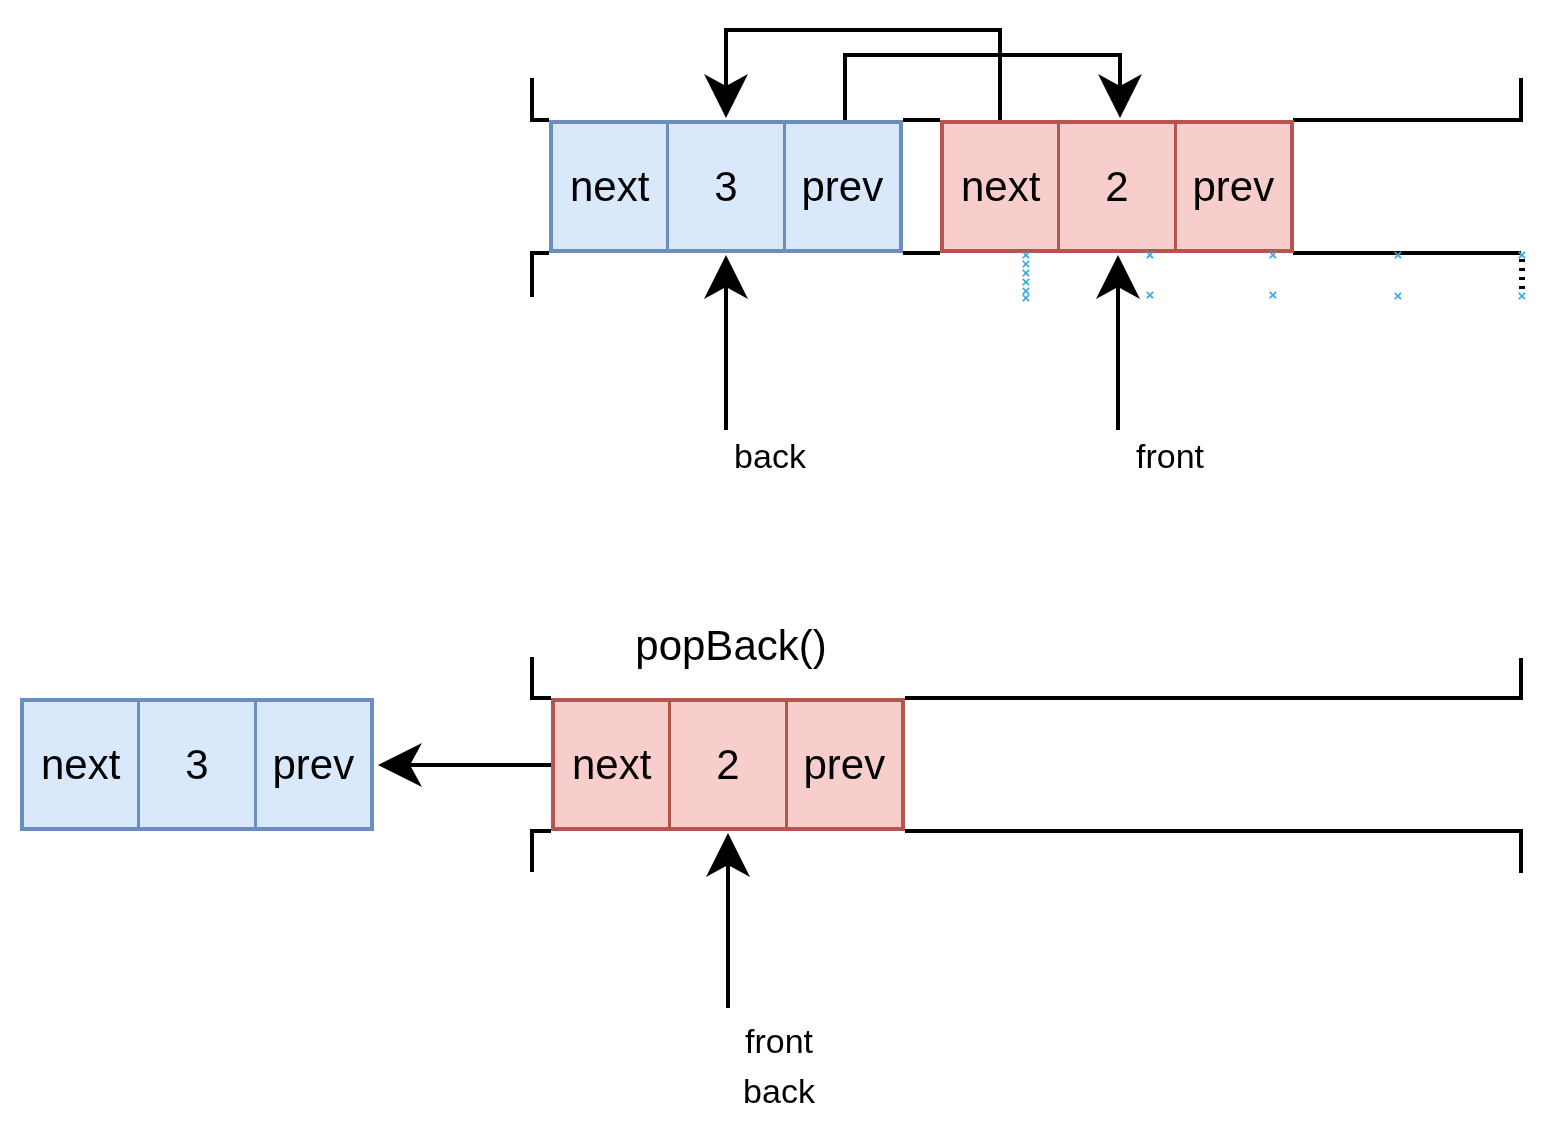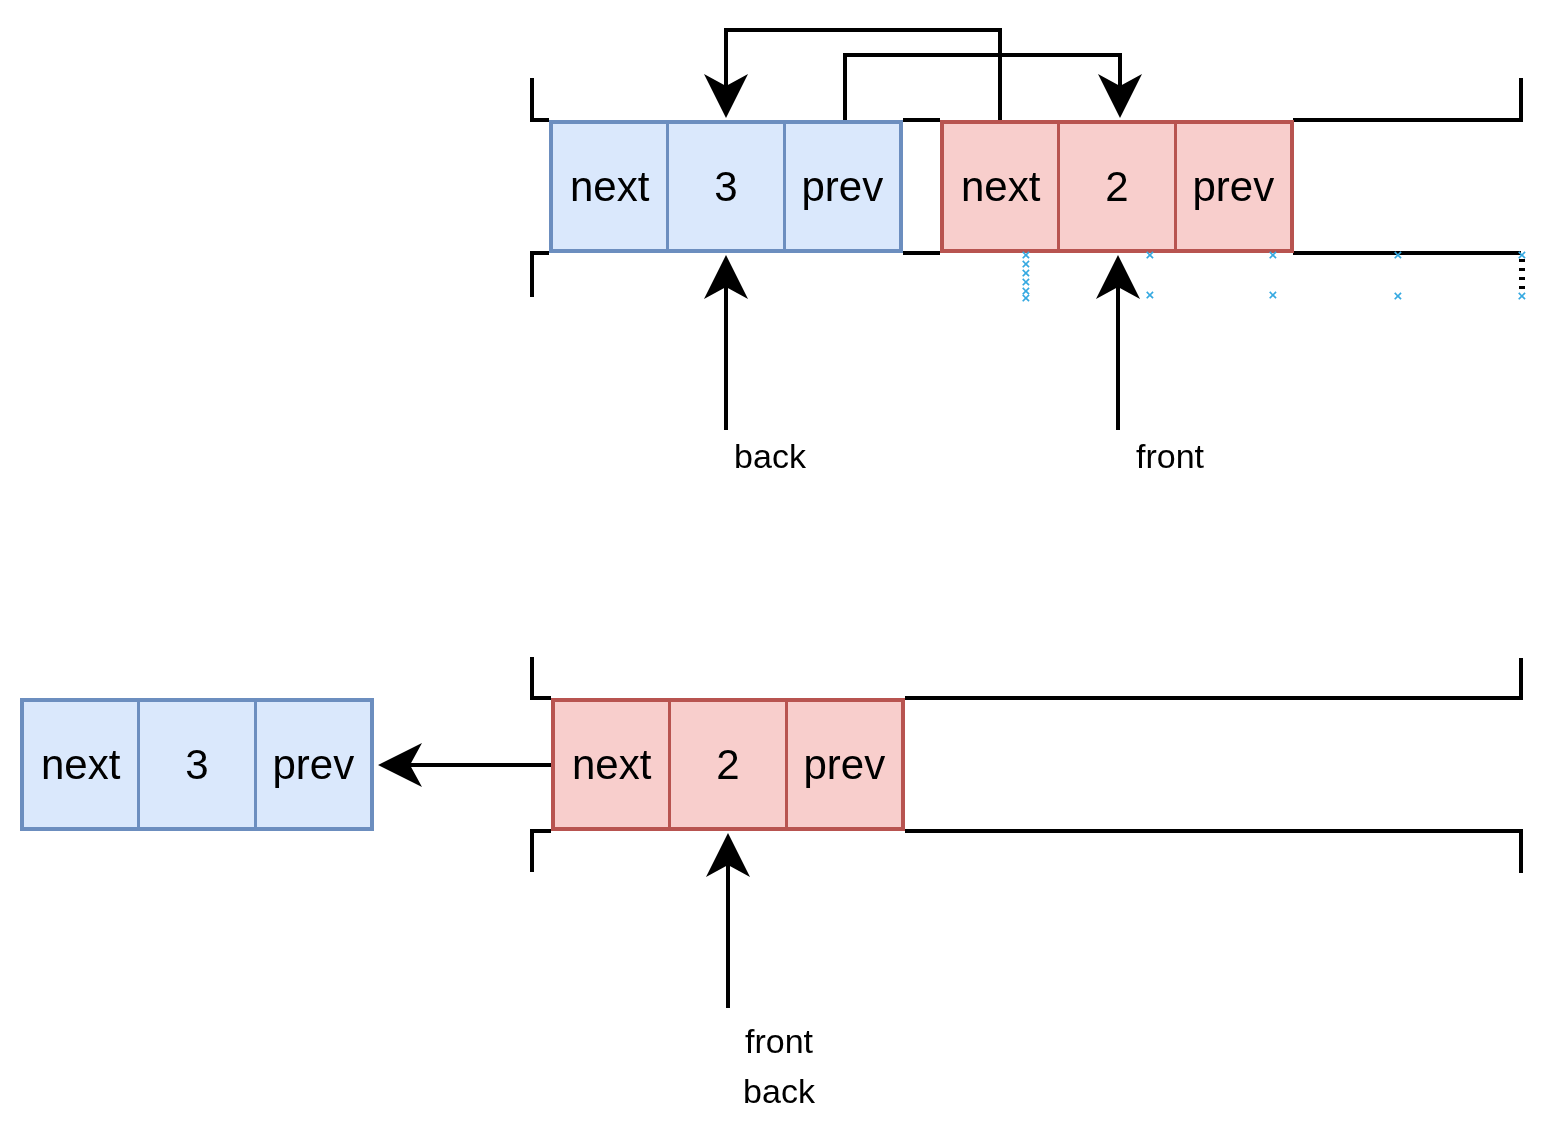--- a/index.html
+++ b/index.html
@@ -104,20 +104,21 @@
   <span class="xmark" style="left:1026px; top:297px;">×</span>
   <span class="xmark" style="left:1150px; top:254px;">×</span>
   <span class="xmark" style="left:1150px; top:294px;">×</span>
   <span class="xmark" style="left:1273px; top:254px;">×</span>
   <span class="xmark" style="left:1273px; top:294px;">×</span>
   <span class="xmark" style="left:1398px; top:254px;">×</span>
   <span class="xmark" style="left:1398px; top:295px;">×</span>
   <span class="xmark" style="left:1522px; top:254px;">×</span>
   <span class="xmark" style="left:1522px; top:295px;">×</span>
 
+  <div class="title" style="left:731px; top:622px;">popBack()</div>
 
   <div class="node blue" style="left:20px; top:698px;">
     <div class="cell">next</div>
     <div class="cell">3</div>
     <div class="cell">prev</div>
   </div>
 
   <div class="node red" style="left:551px; top:698px;">
     <div class="cell">next</div>
     <div class="cell">2</div>

